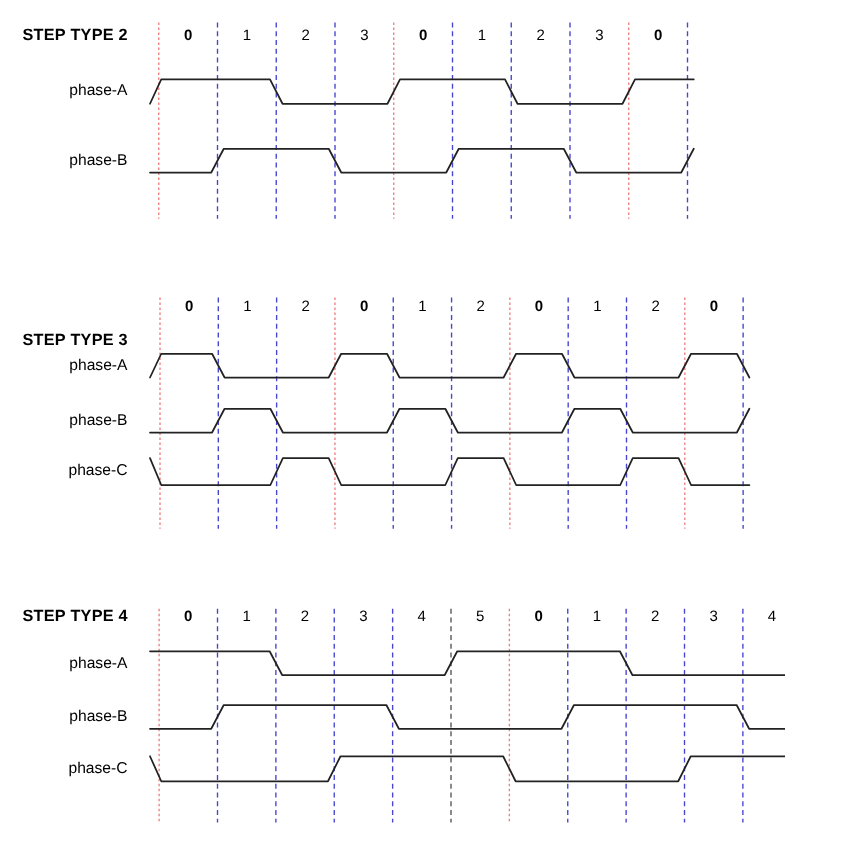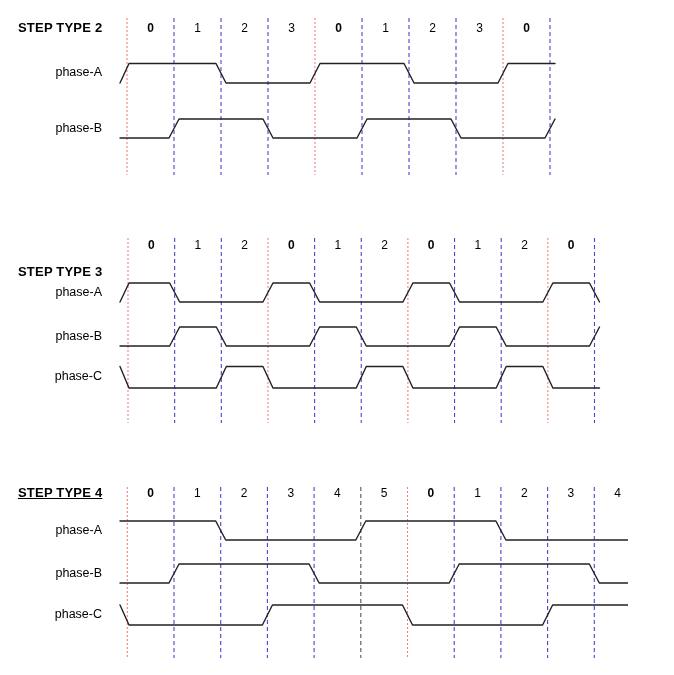--- a/index.html
+++ b/index.html
@@ -77,21 +77,21 @@
     <div class="lbl step" style="left: 267.95px; top: 238.5px; width: 46.65px; font-weight: 700;">0</div>
     <div class="lbl step" style="left: 314.6px; top: 238.5px; width: 46.65px; font-weight: 400;">1</div>
     <div class="lbl step" style="left: 361.25px; top: 238.5px; width: 46.65px; font-weight: 400;">2</div>
     <div class="lbl step" style="left: 407.9px; top: 238.5px; width: 46.65px; font-weight: 700;">0</div>
     <div class="lbl step" style="left: 454.55px; top: 238.5px; width: 46.65px; font-weight: 400;">1</div>
     <div class="lbl step" style="left: 501.2px; top: 238.5px; width: 46.65px; font-weight: 400;">2</div>
     <div class="lbl step" style="left: 547.85px; top: 238.5px; width: 46.65px; font-weight: 700;">0</div>
     <div class="lbl phase" style="left: 0px; top: 284.5px; width: 102px;">phase-A</div>
     <div class="lbl phase" style="left: 0px; top: 328.5px; width: 102px;">phase-B</div>
     <div class="lbl phase" style="left: 0px; top: 369.25px; width: 102px;">phase-C</div>
-    <div class="lbl title" style="left: 18px; top: 486px; text-decoration: underline;">STEP TYPE 4</div>
+    <div class="lbl title" style="left: 18px; top: 486px;">STEP TYPE 4</div>
     <div class="lbl step" style="left: 127.3px; top: 487px; width: 46.7px; font-weight: 700;">0</div>
     <div class="lbl step" style="left: 174px; top: 487px; width: 46.7px; font-weight: 400;">1</div>
     <div class="lbl step" style="left: 220.7px; top: 487px; width: 46.7px; font-weight: 400;">2</div>
     <div class="lbl step" style="left: 267.4px; top: 487px; width: 46.7px; font-weight: 400;">3</div>
     <div class="lbl step" style="left: 314.1px; top: 487px; width: 46.7px; font-weight: 400;">4</div>
     <div class="lbl step" style="left: 360.8px; top: 487px; width: 46.7px; font-weight: 400;">5</div>
     <div class="lbl step" style="left: 407.5px; top: 487px; width: 46.7px; font-weight: 700;">0</div>
     <div class="lbl step" style="left: 454.2px; top: 487px; width: 46.7px; font-weight: 400;">1</div>
     <div class="lbl step" style="left: 500.9px; top: 487px; width: 46.7px; font-weight: 400;">2</div>
     <div class="lbl step" style="left: 547.6px; top: 487px; width: 46.7px; font-weight: 400;">3</div>

